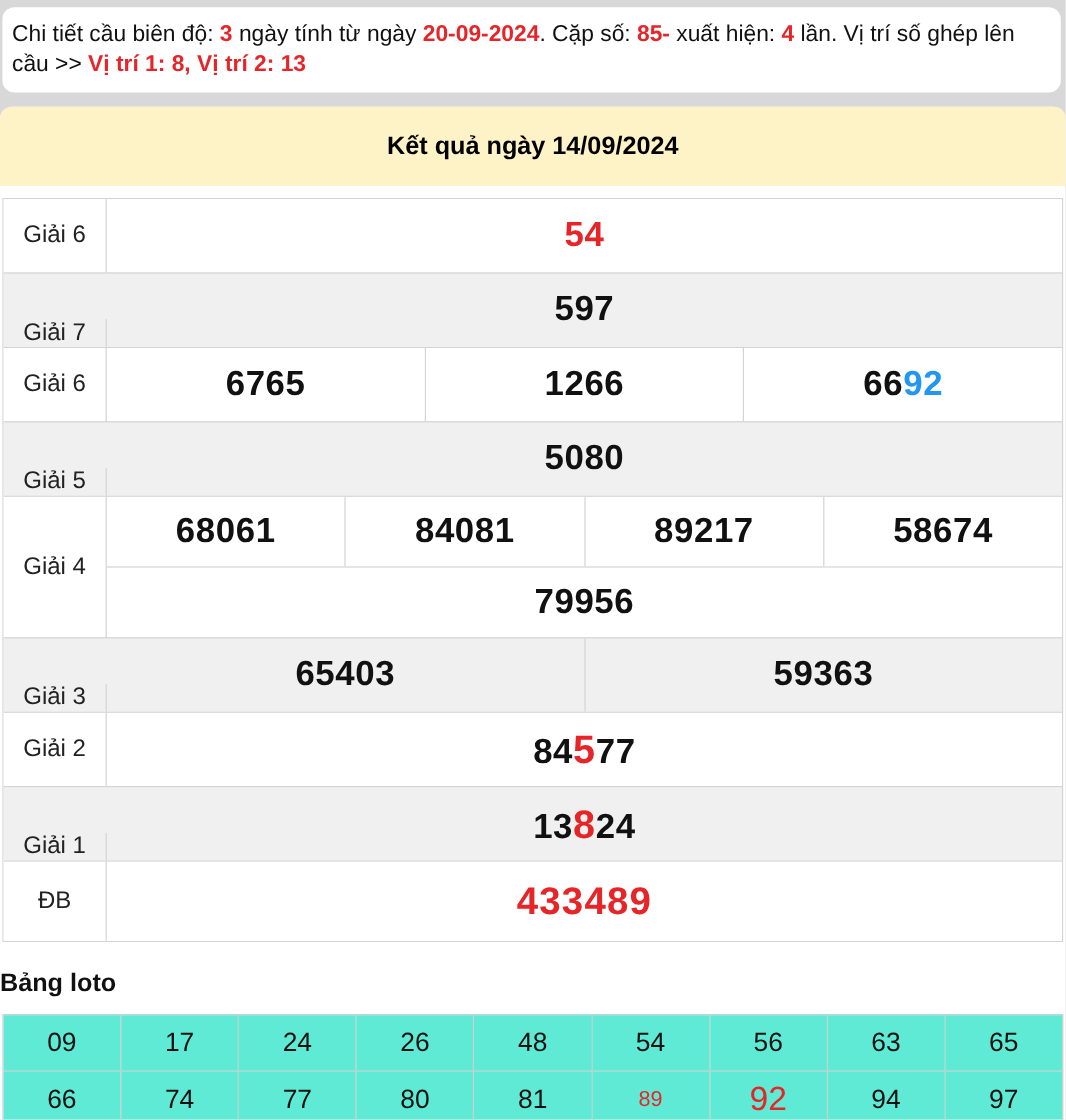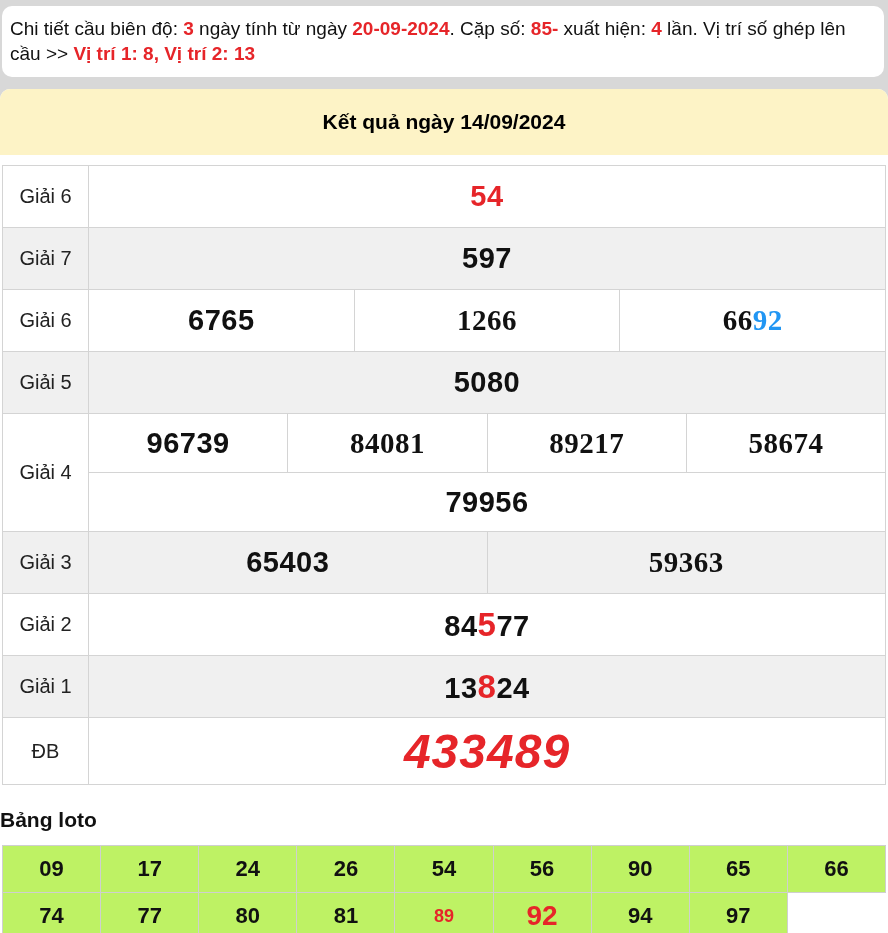--- a/index.html
+++ b/index.html
@@ -39,64 +39,64 @@
     font-size: 21px; font-weight: bold; color: #000000;
   }
 
   
   .prize-table {
     margin: 10px 2px 0 2px;
     border: 1px solid #d4d4d4;
   }
   .prow { display: flex; background: #fff; }
   .prow + .prow { border-top: 1px solid #d4d4d4; }
-  .prow.gray { background: #f0f0f0; }
+  .prow.gray { background: #f0f0f0; align-items: flex-end; }
   .plabel {
     flex: 0 0 86px;
     border-right: 1px solid #d4d4d4;
     display: flex; align-items: center; justify-content: center;
     font-size: 20px; color: #222;
   }
   .pcells { flex: 1; display: flex; min-width: 0; }
   .pcells.col { flex-direction: column; }
   .pcell {
     flex: 1; min-height: 61px;
     display: flex; align-items: center; justify-content: center;
   }
-  .pcell + .pcell { border-left: 1px solid #d4d4d4; font-family: Liberation Serif, serif; }
+  .pcell + .pcell { border-left: 1px solid #d4d4d4; }
   .subrow { flex: 1; display: flex; }
   .subrow + .subrow { border-top: 1px solid #d4d4d4; }
   .subrow .pcell { min-height: 58px; }
   .num { font-size: 29px; font-weight: bold; color: #111; letter-spacing: 0.5px; white-space: nowrap; }
   .num .red, .num.red { color: #e62529; }
   .num .blue { color: #2196f3; }
   .num .hot { color: #e62529; font-size: 33px; }
   .prow.db .pcell { min-height: 66px; }
-  .prow.db .num { font-size: 48px; letter-spacing: 1px; font-style: italic; }
+  .prow.db .num { font-size: 32px; letter-spacing: 1px; }
 
   
   .loto-title {
     text-align: left;
     font-size: 21px; font-weight: bold; color: #111;
     margin: 23px 0 13px 0;
   }
   .loto-table {
     margin: 0 2px;
     display: grid;
     grid-template-columns: repeat(9, 1fr);
     border-left: 1px solid #cfcfcf;
     border-top: 1px solid #cfcfcf;
   }
   .lcell {
     height: 47px;
     border-right: 1px solid #cfcfcf;
     border-bottom: 1px solid #cfcfcf;
-    background: #bef264;
-    display: flex; align-items: center; justify-content: center;
-    font-size: 22px; font-weight: bold; color: #111;
+    background: #5eead4;
+    display: flex; align-items: center; justify-content: center;
+    font-size: 22px; font-weight: normal; color: #111;
   }
   .lcell.red-small { color: #e62529; font-size: 18px; }
   .lcell.red-big { color: #e62529; font-size: 28px; }
 </style>
 </head>
 <body>
 
 <div class="header-card">
   <span>Chi tiết cầu biên độ: </span><span class="hl-red">3</span><span> ngày tính từ ngày </span><span class="hl-red">20-09-2024</span><span>. Cặp số: </span><span class="hl-red">85-</span><span> xuất hiện: </span><span class="hl-red">4</span><span> lần. Vị trí số ghép lên cầu &gt;&gt; </span><span class="hl-red">Vị trí 1: 8, Vị trí 2: 13</span>
 </div>
@@ -149,21 +149,21 @@
           <span class="num">5080</span>
         </div>
       </div>
     </div>
 
     <div class="prow">
       <div class="plabel">Giải 4</div>
       <div class="pcells col">
         <div class="subrow">
           <div class="pcell">
-              <span class="num">96739</span>
+              <span class="num">68061</span>
             </div>
           <div class="pcell">
               <span class="num">84081</span>
             </div>
           <div class="pcell">
               <span class="num">89217</span>
             </div>
           <div class="pcell">
               <span class="num">58674</span>
             </div>
@@ -217,23 +217,24 @@
 
   </div>
 
   <div class="loto-title">Bảng loto</div>
 
   <div class="loto-table">
     <div class="lcell">09</div>
     <div class="lcell">17</div>
     <div class="lcell">24</div>
     <div class="lcell">26</div>
+    <div class="lcell">48</div>
     <div class="lcell">54</div>
     <div class="lcell">56</div>
-    <div class="lcell">90</div>
+    <div class="lcell">63</div>
     <div class="lcell">65</div>
     <div class="lcell">66</div>
     <div class="lcell">74</div>
     <div class="lcell">77</div>
     <div class="lcell">80</div>
     <div class="lcell">81</div>
     <div class="lcell red-small">89</div>
     <div class="lcell red-big">92</div>
     <div class="lcell">94</div>
     <div class="lcell">97</div>

